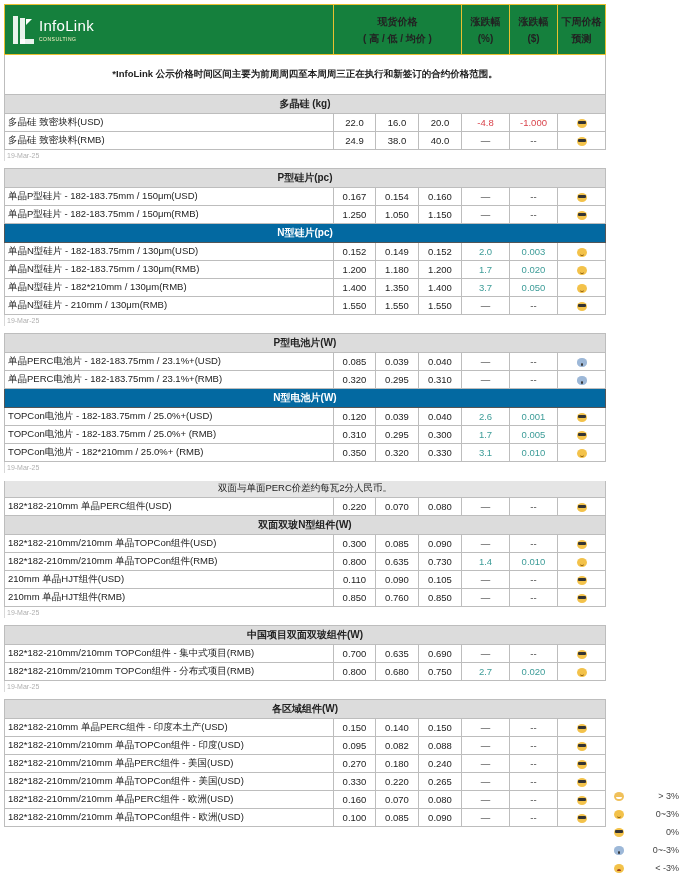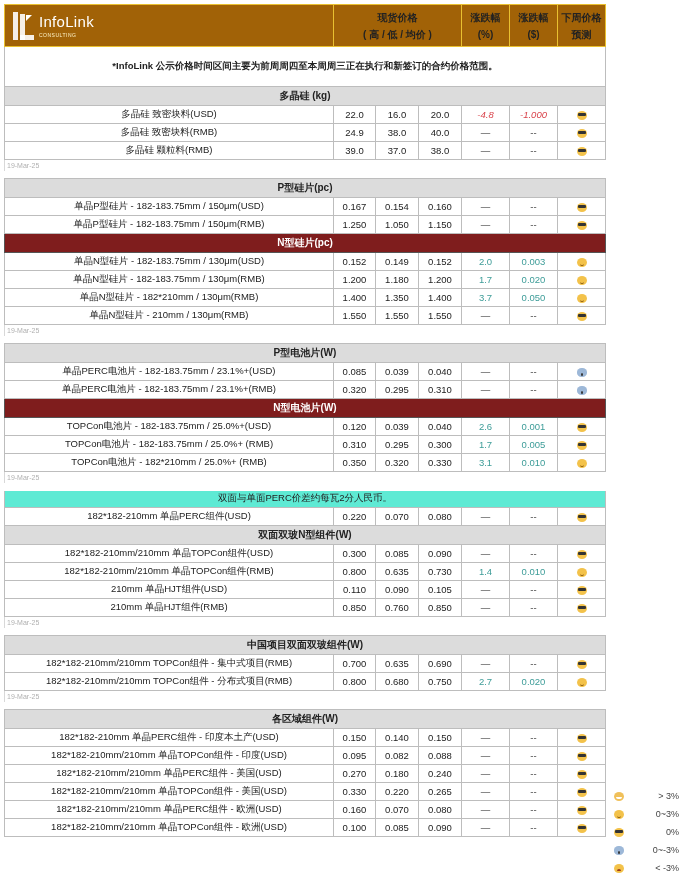--- a/index.html
+++ b/index.html
@@ -5,36 +5,36 @@
   * { box-sizing: border-box; margin: 0; padding: 0; }
   body {
     width: 685px; height: 885px; overflow: hidden; background: #ffffff;
     font-family: "Liberation Sans", "DejaVu Sans", sans-serif; color: #222;
     position: relative;
   }
   .sheet { position: absolute; left: 4px; top: 4px; width: 601px; }
   table { border-collapse: collapse; width: 601px; table-layout: fixed; }
   td { border: 1px solid #bdbdbd; font-size: 9.5px; height: 18px; padding: 0 3px; white-space: nowrap; overflow: hidden; }
   td.num { text-align: center; }
-  td.name { text-align: center; }
-  .hdr td { background: #a16207; border-color: #e9c030; font-weight: bold; text-align: center; font-size: 10px; height: 42px; line-height: 17px; }
+  td.name { text-align: left; }
+  .hdr td { background: #15803d; border-color: #e9c030; font-weight: bold; text-align: center; font-size: 10px; height: 50px; line-height: 17px; }
   .hdr td.logo-cell { text-align: left; padding-left: 8px; }
   .logo { display: flex; align-items: center; gap: 4px; }
   .logo-mark { width: 22px; height: 28px; position: relative; }
   .logo-mark .bar1 { position: absolute; left: 0; top: 0; width: 5px; height: 28px; background: #fff; opacity: .9; }
   .logo-mark .bar2 { position: absolute; left: 7px; top: 2px; width: 5px; height: 26px; background: #fff; opacity: .9; }
   .logo-mark .bar3 { position: absolute; left: 7px; top: 23px; width: 14px; height: 5px; background: #fff; opacity: .9; }
   .logo-mark .tri { position: absolute; left: 13px; top: 3px; width: 0; height: 0; border-left: 6px solid #fff; border-bottom: 6px solid transparent; }
   .logo-text { color: #fff; font-size: 15px; font-weight: normal; letter-spacing: .3px; line-height: 16px; }
   .logo-sub { color: #fff4c8; font-size: 5px; letter-spacing: .5px; display: block; line-height: 6px; font-weight: normal; }
   .note td { background: #fff; text-align: center; font-weight: bold; font-size: 9.5px; height: 40px; }
   .sec td { background: #dcdcdc; text-align: center; font-weight: bold; font-size: 10px; height: 19px; }
-  .sec.dark td { background: #7f1d1d; color: #ffffff; border-color: #555; }
-  .subnote td { background: #5eead4; text-align: center; font-size: 9.5px; height: 17px; border-top: none; }
-  .red { color: #d9434b; font-style: italic; }
+  .sec.dark td { background: #0369a1; color: #ffffff; border-color: #555; }
+  .subnote td { background: #e5e5e5; text-align: center; font-size: 9.5px; height: 17px; border-top: none; }
+  .red { color: #d9434b; }
   .green { color: #3d9c98; }
   .dash { color: #444; }
   .date-row td { border: none; border-left: 1px solid #d8d8d8; font-size: 7px; color: #b0b0b0; height: 11px; padding-left: 2px; }
   .gap td { border: none; height: 8px; }
   .emoji { display: inline-block; width: 10px; height: 9px; border-radius: 50%; background: #f3c24a; position: relative; vertical-align: middle; }
   .emoji.cool::after { content: ""; position: absolute; left: 1px; top: 2px; width: 8px; height: 3px; background: #333; border-radius: 1px; }
   .emoji.smile::after { content: ""; position: absolute; left: 3px; top: 5px; width: 4px; height: 2px; border-bottom: 1px solid #8a5a10; border-radius: 0 0 3px 3px; }
   .emoji.grin { background: #f0c05a; }
   .emoji.grin::after { content: ""; position: absolute; left: 2px; top: 5px; width: 6px; height: 2px; background: #fff; border-radius: 0 0 3px 3px; }
   .emoji.scream { background: #9db8d8; border-radius: 45%; }
@@ -110,29 +110,20 @@
         </tr>
         <tr>
           <td class="name">多晶硅 致密块料(RMB)</td>
           <td class="num">24.9</td>
           <td class="num">38.0</td>
           <td class="num">40.0</td>
           <td class="num dash">—</td>
           <td class="num dash">--</td>
           <td class="num"><span class="emoji cool"></span></td>
         </tr>
-        <tr>
-          <td class="name">多晶硅 颗粒料(RMB)</td>
-          <td class="num">39.0</td>
-          <td class="num">37.0</td>
-          <td class="num">38.0</td>
-          <td class="num dash">—</td>
-          <td class="num dash">--</td>
-          <td class="num"><span class="emoji cool"></span></td>
-        </tr>
         <tr class="date-row">
           <td colspan="7">19-Mar-25</td>
         </tr>
         <tr class="gap">
           <td colspan="7"></td>
         </tr>
         <tr class="sec">
           <td colspan="7">P型硅片(pc)</td>
         </tr>
         <tr>

